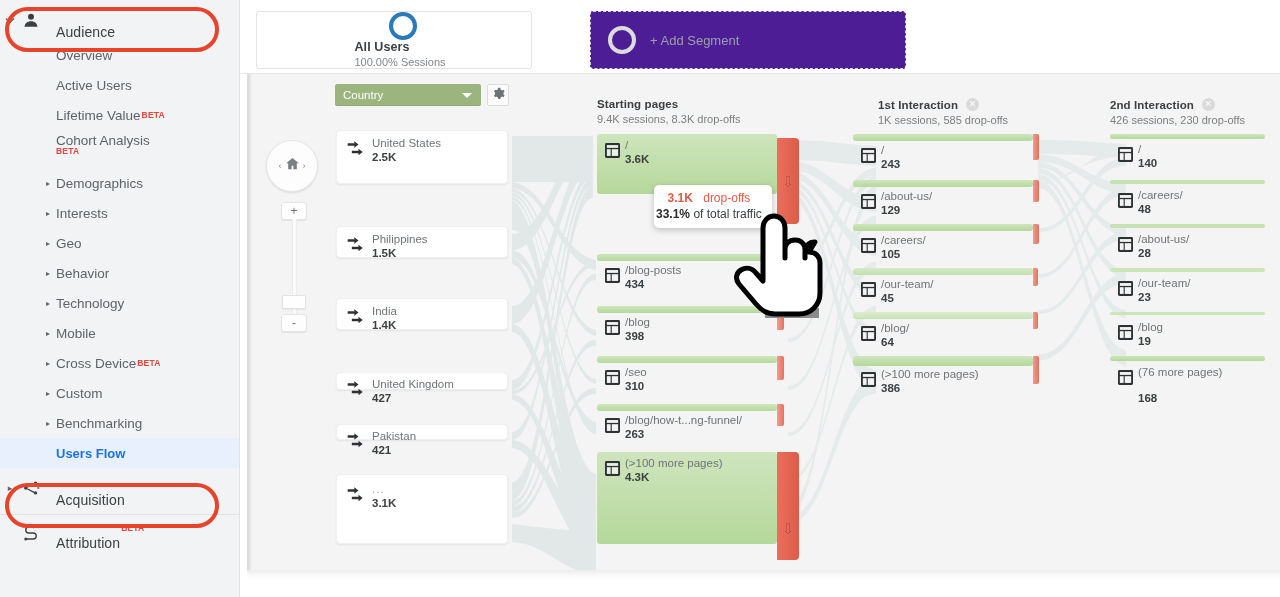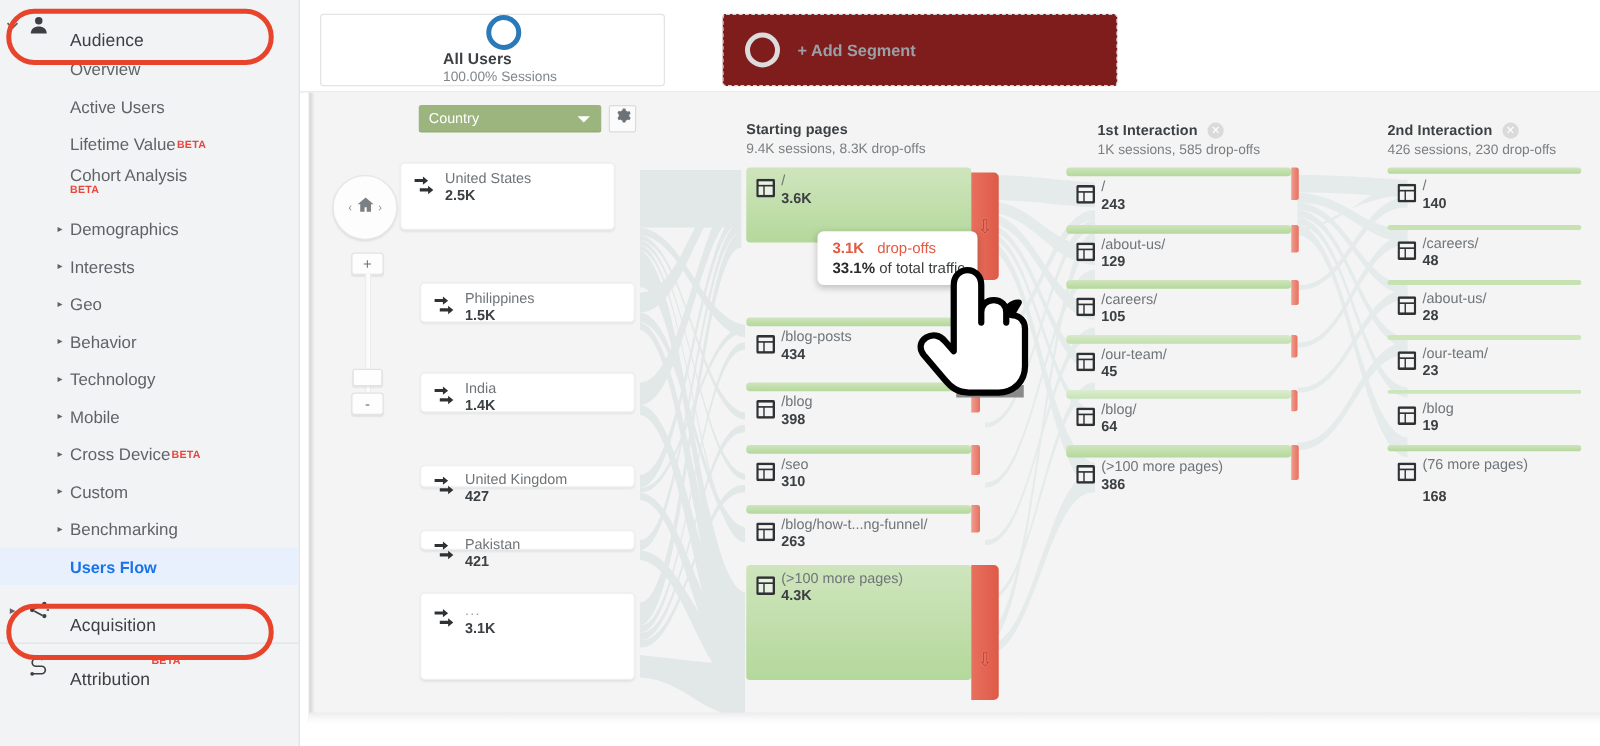--- a/index.html
+++ b/index.html
@@ -75,22 +75,22 @@
     background: #ffffff;
     border-bottom: 1px solid #e6e6e6;
   }
   .segcard {
     position: absolute; top: 11px; height: 58px;
     background: #fff; border: 1px solid #e3e3e3; border-radius: 3px;
     display: flex; align-items: center;
   }
   #seg-allusers { left: 16px; width: 276px; flex-direction: column; }
   #seg-add {
-    left: 338px; width: 316px;
-    border: 1px dashed #d4d4d4; background: #7f1d1d; font-weight: bold;
+    left: 350px; width: 316px;
+    border: 1px dashed #d4d4d4; background: #4c1d95;
   }
   .donut {
     width: 28px; height: 28px; border-radius: 50%;
     border: 4px solid #2a7ab9; margin-left: 17px; flex: none;
   }
   .donut.grey { border-color: #dcdcdc; }
   .segtexts { margin-left: 12px; }
   .segtitle { font-size: 12.5px; color: #3c4043; font-weight: bold; letter-spacing: .1px;}
   .segsub { font-size: 11px; color: #80868b; margin-top: 2px; }
   .addseg-label { margin-left: 14px; font-size: 13px; color: #9aa0a6; }
@@ -228,21 +228,22 @@
   .dropoff .dnarrow {
     color: #c8392a; font-size: 15px; line-height: 15px;
     text-shadow: 0 0 1px rgba(255,255,255,.5);
   }
 
   
   #tooltip {
     position: absolute; z-index: 20;
     background: #ffffff; border-radius: 5px;
     box-shadow: 0 2px 6px rgba(0,0,0,.22);
-    padding: 6px 10px 7px 12px;
+    padding: 6px 10px 7px 2px;
+    text-align: center;
   }
   #tooltip .l1 { font-size: 12px; }
   #tooltip .l1 .k { color: #e25a43; font-weight: bold; }
   #tooltip .l1 .t { color: #e25a43; margin-left: 7px; }
   #tooltip .l2 { font-size: 12px; margin-top: 2px; }
   #tooltip .l2 .k { color: #2b2b2b; font-weight: bold; }
   #tooltip .l2 .t { color: #3c4043; }
 
   
   #handcursor { position: absolute; z-index: 25; pointer-events: none; }
@@ -465,21 +466,21 @@
       </div>
       <div id="gearbtn">
         <span>
           <svg width="13" height="13" viewBox="0 0 24 24" fill="#6d7276">
             <path d="M12 8.4a3.6 3.6 0 1 0 0 7.2 3.6 3.6 0 0 0 0-7.2zm9.3 3.6c0-.6-.05-1.2-.15-1.75l2.05-1.55-2-3.45-2.4 1a8.9 8.9 0 0 0-3-1.75L15.4 1.5h-4l-.4 2.6a8.9 8.9 0 0 0-3 1.75l-2.4-1-2 3.45 2.05 1.55A10 10 0 0 0 5.5 12c0 .6.05 1.2.15 1.75L3.6 15.3l2 3.45 2.4-1a8.9 8.9 0 0 0 3 1.75l.4 2.6h4l.4-2.6a8.9 8.9 0 0 0 3-1.75l2.4 1 2-3.45-2.05-1.55c.1-.55.15-1.15.15-1.75z"></path>
           </svg>
         </span>
       </div>
     </div>
 
-    <div class="cnode" style="left:72px; top:56px; width:172px; height:54px;">
+    <div class="cnode" style="left:88px; top:56px; width:172px; height:54px;">
       <span class="arrows">
         <svg width="20" height="20" viewBox="0 0 24 24" fill="#2f3234">
           <path d="M2 5 h8 v-2.4 l5 4 -5 4 V8 H2 Z"></path>
             <path d="M7 14 h8 v-2.4 l5 4 -5 4 V17 H7 Z"></path>
         </svg>
       </span>
       <span class="nm">United States</span>
       <span class="vl">2.5K</span>
     </div>
 

